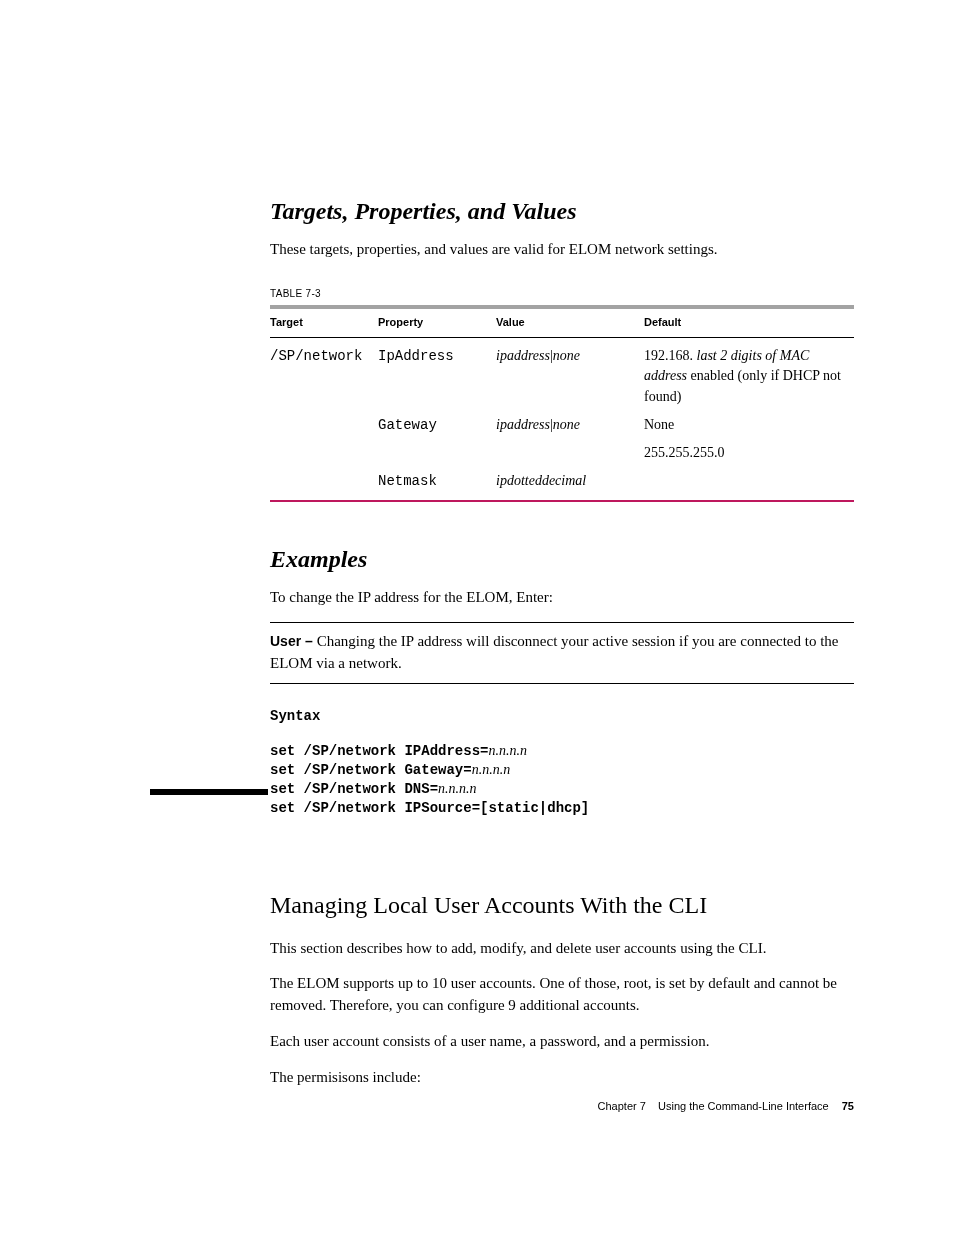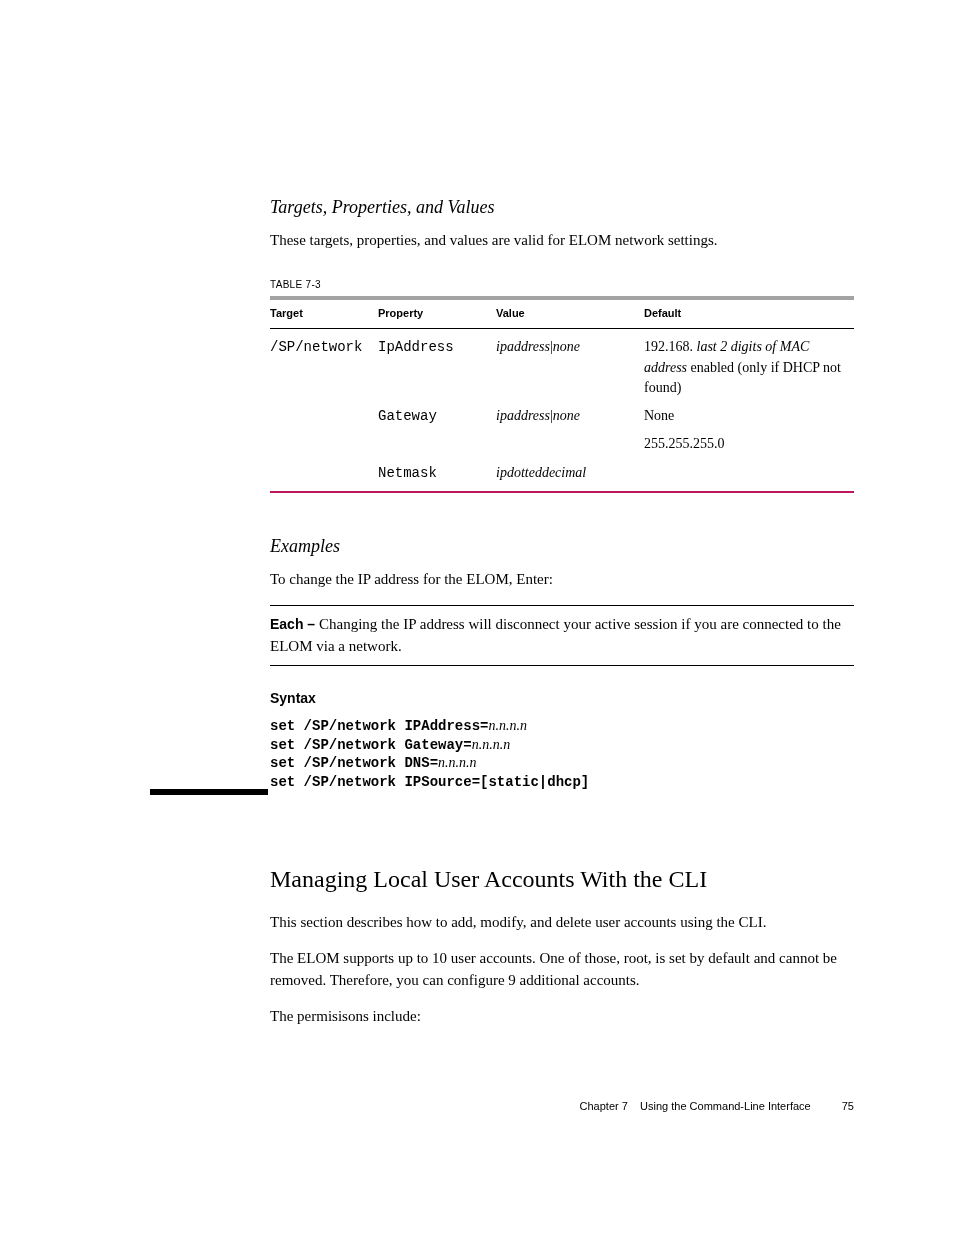--- a/index.html
+++ b/index.html
@@ -13,22 +13,22 @@
     height: 1235px;
     position: relative;
     font-size: 15px;
     line-height: 1.45;
   }
   .page {
     padding: 194px 100px 0 270px;
   }
   h3.italic-head {
     font-style: italic;
-    font-weight: normal;
-    font-size: 18px;
+    font-weight: bold;
+    font-size: 24px;
     margin: 0 0 10px 0;
   }
   p { margin: 0 0 14px 0; }
   .table-label {
     font-family: Arial, Helvetica, sans-serif;
     font-size: 10px;
     font-weight: normal;
     letter-spacing: 0.3px;
     margin: 26px 0 4px 0;
   }
@@ -63,24 +63,24 @@
     border-bottom: 1px solid #000;
     padding: 8px 0;
     margin: 14px 0 22px 0;
   }
   .note-box .note-label {
     font-family: Arial, Helvetica, sans-serif;
     font-weight: bold;
     font-size: 14px;
   }
   .syntax-label {
-    font-family: Liberation Sans, sans-serif;
+    font-family: Liberation Mono, monospace;
     font-weight: bold;
     font-size: 14px;
-    margin: 10px 0 8px 0;
+    margin: 10px 0 16px 0;
   }
   .code-block {
     font-family: "Courier New", Courier, monospace;
     font-weight: bold;
     font-size: 14px;
     line-height: 1.35;
     margin-bottom: 72px;
   }
   .code-block .arg { font-weight: normal; font-style: italic; font-family: "Palatino Linotype", Palatino, serif; }
   .section-bar {
@@ -97,21 +97,21 @@
     line-height: 1.25;
     margin: 0 0 18px 0;
   }
   .footer {
     position: absolute;
     right: 100px;
     bottom: 120px;
     font-family: Arial, Helvetica, sans-serif;
     font-size: 11px;
   }
-  .footer .pg { font-weight: normal; margin-left: 28px; }
+  .footer .pg { font-weight: bold; margin-left: 10px; }
   .col-target { width: 100px; }
   .col-property { width: 110px; }
   .col-value { width: 140px; }
 </style>
 </head>
 <body>
 
 <div class="page">
 
   <h3 class="italic-head">Targets, Properties, and Values</h3>
@@ -152,36 +152,37 @@
         <td class="ital">ipdotteddecimal</td>
         <td></td>
       </tr>
     </tbody>
   </table>
 
   <h3 class="italic-head">Examples</h3>
   <p>To change the IP address for the ELOM, Enter:</p>
 
   <div class="note-box">
-    <span class="note-label">Each – </span><span>Changing the IP address will disconnect your active session if you are connected to the ELOM via a network.</span>
+    <span class="note-label">User – </span><span>Changing the IP address will disconnect your active session if you are connected to the ELOM via a network.</span>
   </div>
 
   <div class="syntax-label">Syntax</div>
   <div class="code-block">
     <div><span>set /SP/network IPAddress=</span><span class="arg">n.n.n.n</span></div>
     <div><span>set /SP/network Gateway=</span><span class="arg">n.n.n.n</span></div>
     <div><span>set /SP/network DNS=</span><span class="arg">n.n.n.n</span></div>
     <div><span>set /SP/network IPSource=[static|dhcp]</span></div>
   </div>
 
   <div class="section-bar" style="top:789px;"></div>
   <h1 class="section-title">Managing Local User Accounts With the CLI</h1>
 
   <p>This section describes how to add, modify, and delete user accounts using the CLI.</p>
   <p>The ELOM supports up to 10 user accounts. One of those, root, is set by default and cannot be removed. Therefore, you can configure 9 additional accounts.</p>
+  <p>Each user account consists of a user name, a password, and a permission.</p>
   <p>The permisisons include:</p>
 
 </div>
 
 <div class="footer">
   <span>Chapter 7</span>
   &nbsp;&nbsp;
   <span>Using the Command-Line Interface</span>
   <span class="pg">75</span>
 </div>

